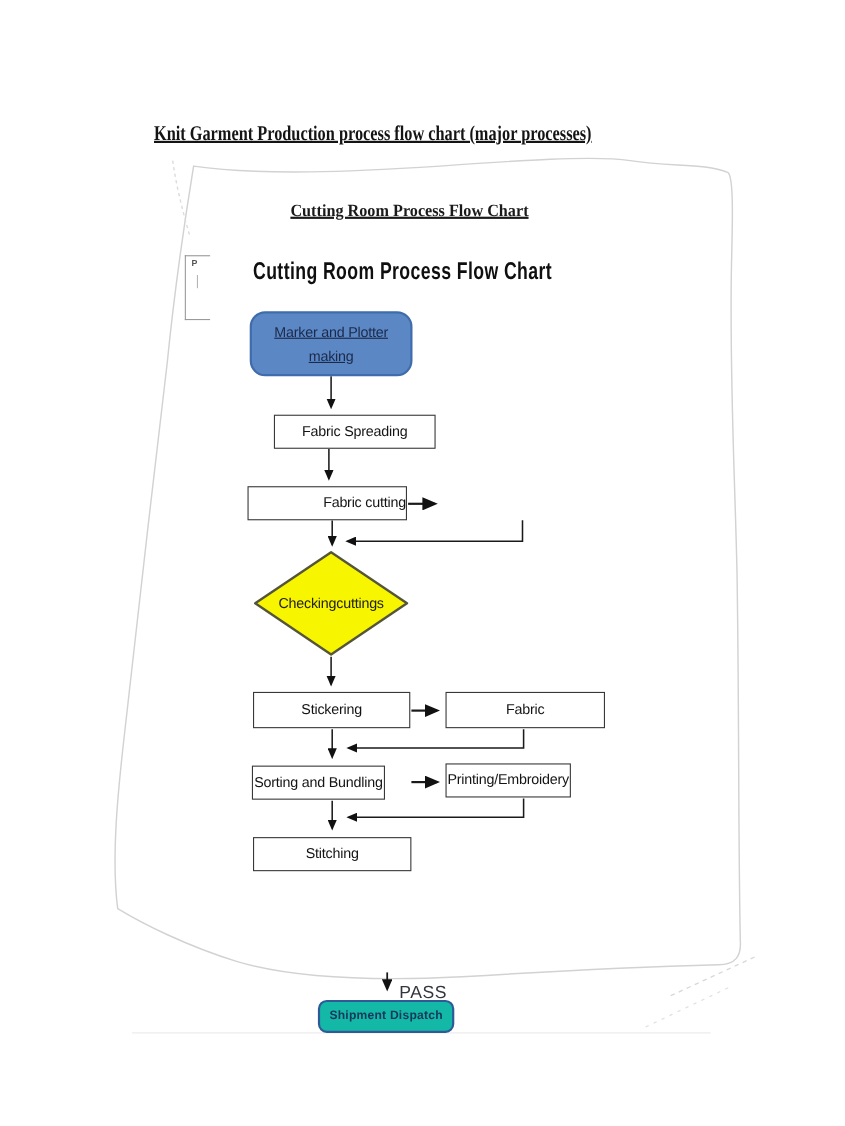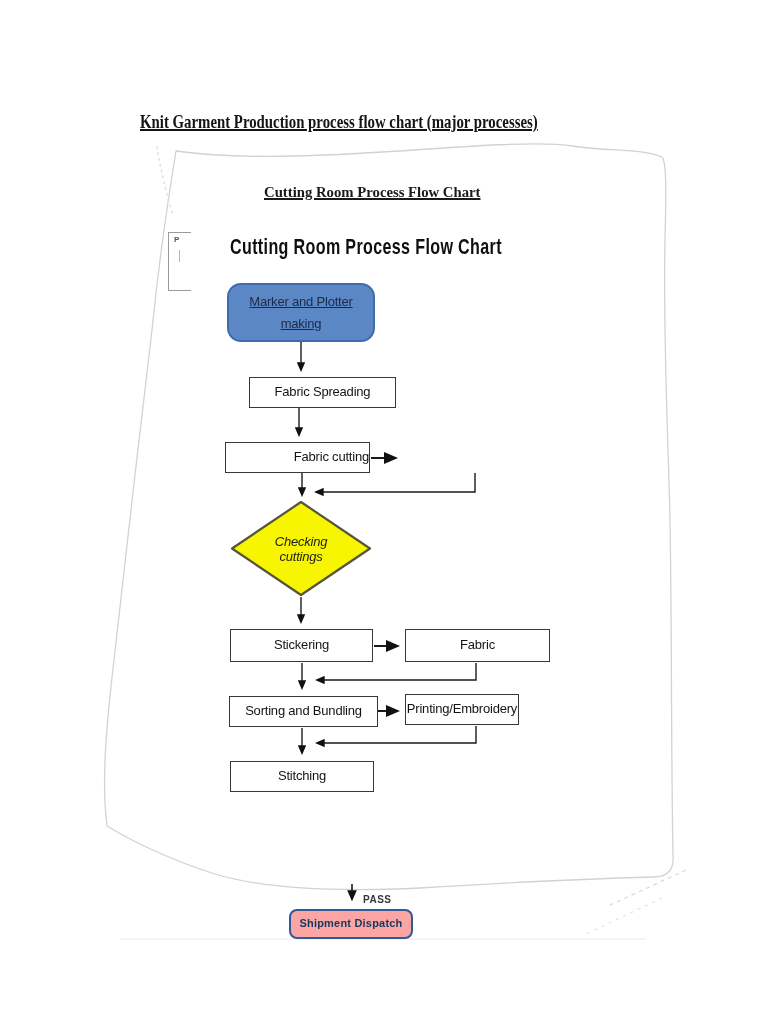--- a/index.html
+++ b/index.html
@@ -38,32 +38,32 @@
     display:flex;align-items:center;justify-content:center;text-align:center;
     background:#ffffff;border:1.6px solid #383838;
     font-size:13px;color:#141414;letter-spacing:-0.2px;line-height:1.25;
   }
   .node-blue{
     background:#5b87c5;border:2px solid #3f6cac;border-radius:14px;
     color:#1b2a4a;line-height:1.65;text-decoration:underline;
   }
   .node-blue .inner{width:120px;}
   .node-shipment{
-    background:#fca5a5;border:2px solid #2e5b97;border-radius:8px;
+    background:#14b8a6;border:2px solid #2e5b97;border-radius:8px;
     font-weight:bold;font-size:11px;color:#17375d;letter-spacing:0.2px;
   }
   .diamond-wrap{position:absolute;z-index:3;}
   .diamond-label{
     position:absolute;left:0;top:0;width:100%;height:100%;z-index:4;
-    display:flex;flex-direction:column;align-items:center;justify-content:center;
-    font-size:13px;color:#22221a;letter-spacing:-0.2px;gap:0;font-style:italic;
+    display:flex;align-items:center;justify-content:center;
+    font-size:13px;color:#22221a;letter-spacing:-0.2px;gap:0;
   }
   .pass-label{
     position:absolute;left:363px;top:894px;z-index:4;
-    font-size:10px;font-weight:700;color:#33363c;letter-spacing:0.5px;
+    font-size:16px;font-weight:400;color:#33363c;letter-spacing:0.5px;
   }
   
   .pbox{
     position:absolute;left:168px;top:232px;width:23px;height:59px;z-index:3;
     border-left:1px solid #9a9a9a;border-top:1px solid #9a9a9a;border-bottom:1px solid #9a9a9a;
     background:#ffffff;box-sizing:border-box;
     font-size:8px;font-weight:bold;color:#555;padding:2px 0 0 5px;
   }
   .pbox .tick{display:block;width:1px;height:12px;background:#b5b5b5;margin:6px 0 0 5px;}
 </style>
@@ -138,21 +138,21 @@
   </div>
 
   <div class="node" style="left:230px;top:629px;width:143px;height:33px;">
     <span>Stickering</span>
   </div>
 
   <div class="node" style="left:405px;top:629px;width:145px;height:33px;">
     <span>Fabric</span>
   </div>
 
-  <div class="node" style="left:229px;top:696px;width:149px;height:31px;align-items:center;">
+  <div class="node" style="left:229px;top:696px;width:121px;height:31px;align-items:center;">
     <span>Sorting and Bundling</span>
   </div>
 
   <div class="node" style="left:405px;top:694px;width:114px;height:31px;align-items:center;">
     <span>Printing/Embroidery</span>
   </div>
 
   <div class="node" style="left:230px;top:761px;width:144px;height:31px;">
     <span>Stitching</span>
   </div>

